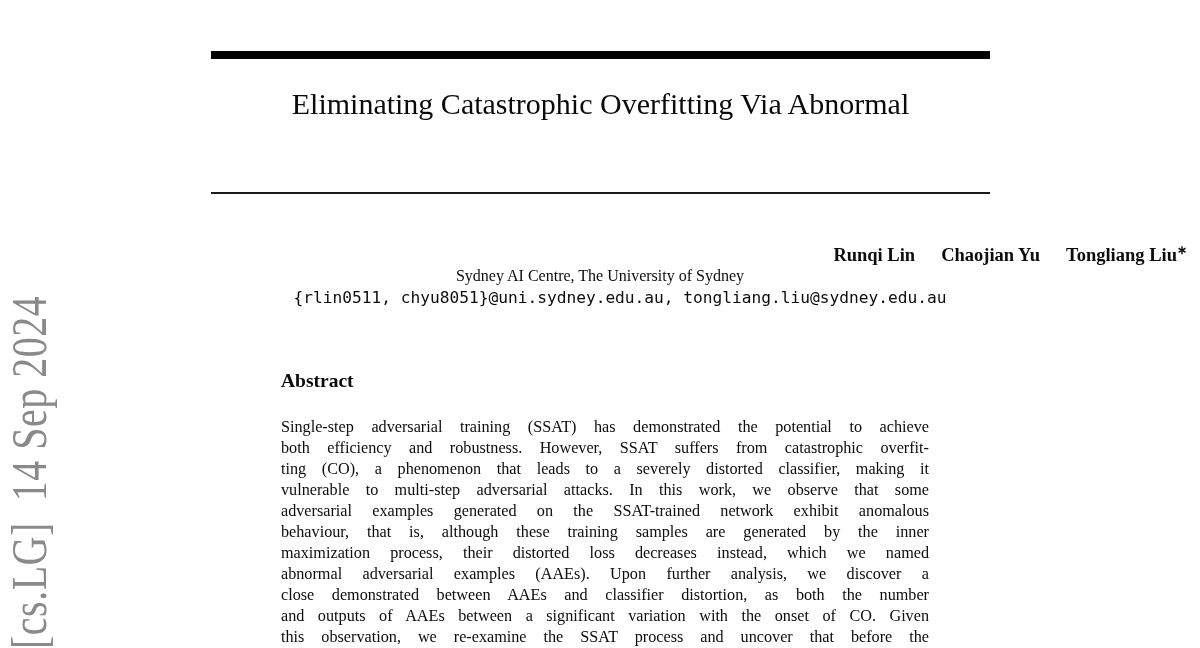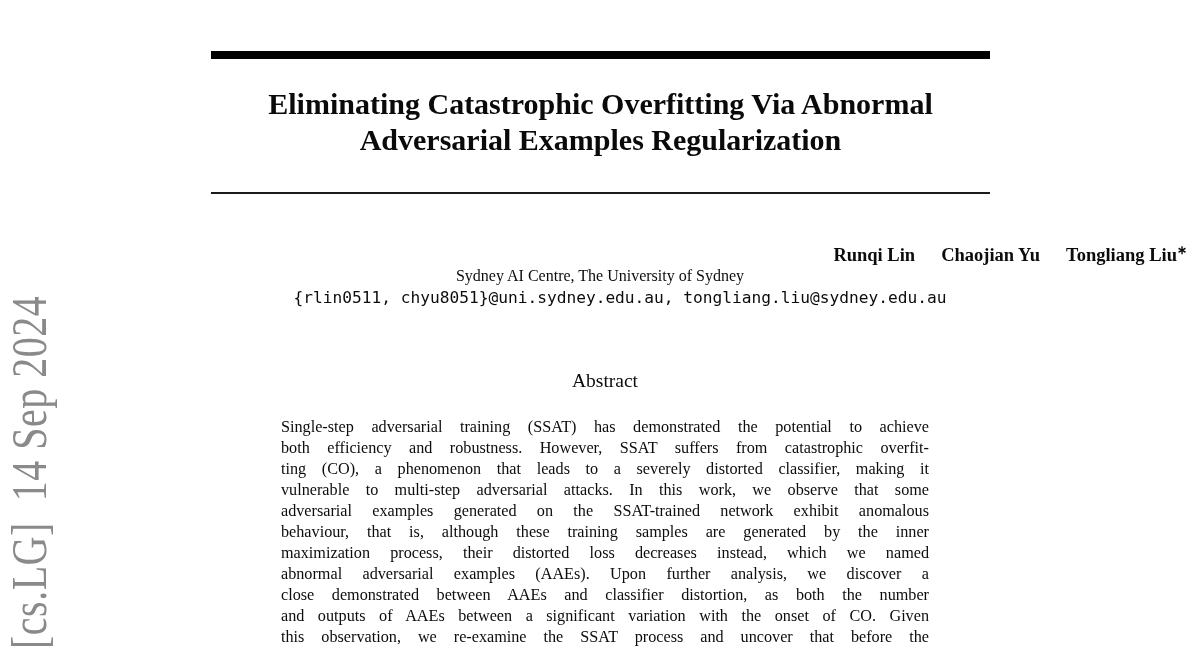--- a/index.html
+++ b/index.html
@@ -48,21 +48,21 @@
     height: 2px;
     background: #1a1a1a;
   }
 
   .title-block {
     position: absolute;
     left: 211px;
     top: 86px;
     width: 779px;
     text-align: center;
-    font-weight: bold;
+    font-weight: normal;
     font-size: 30px;
     line-height: 36px;
     color: #0a0a0a;
   }
 
   .authors-line {
     position: absolute;
     left: 0;
     top: 244px;
     width: 1200px;
@@ -100,22 +100,22 @@
     white-space: nowrap;
     color: #0c0c0c;
     margin-left: 20px;
   }
 
   .abstract-heading {
     position: absolute;
     left: 281px;
     top: 369px;
     width: 648px;
-    text-align: center;
-    font-weight: normal;
+    text-align: left;
+    font-weight: bold;
     font-size: 19.5px;
     line-height: 1.2;
   }
 
   .abstract-body {
     position: absolute;
     left: 281px;
     top: 417px;
     width: 648px;
     font-size: 16.2px;
@@ -132,21 +132,20 @@
 <body>
 
 <div id="page">
 
   <div class="stamp" style="color: rgb(138, 138, 138);">[cs.LG]  14 Sep 2024</div>
 
   <div class="rule-thick"></div>
 
   <div class="title-block">
     <div>Eliminating Catastrophic Overfitting Via Abnormal</div>
-    <div>Adversarial Examples Regularization</div>
   </div>
 
   <div class="rule-thin"></div>
 
   <div class="authors-line"><span class="author-name"><span>Runqi Lin</span></span><span class="author-name"><span>Chaojian Yu</span></span><span class="author-name"><span>Tongliang Liu</span><sup>∗</sup></span></div>
 
   <div class="affiliation">Sydney AI Centre, The University of Sydney</div>
 
   <div class="emails">{rlin0511, chyu8051}@uni.sydney.edu.au, tongliang.liu@sydney.edu.au</div>
 

